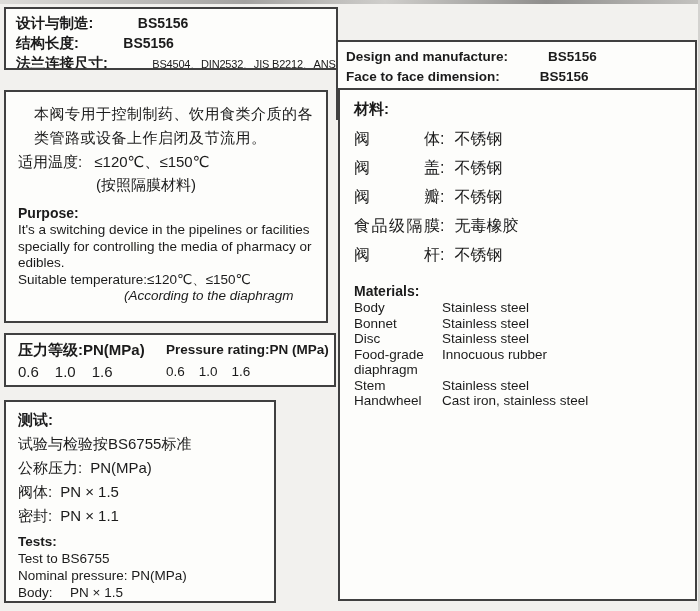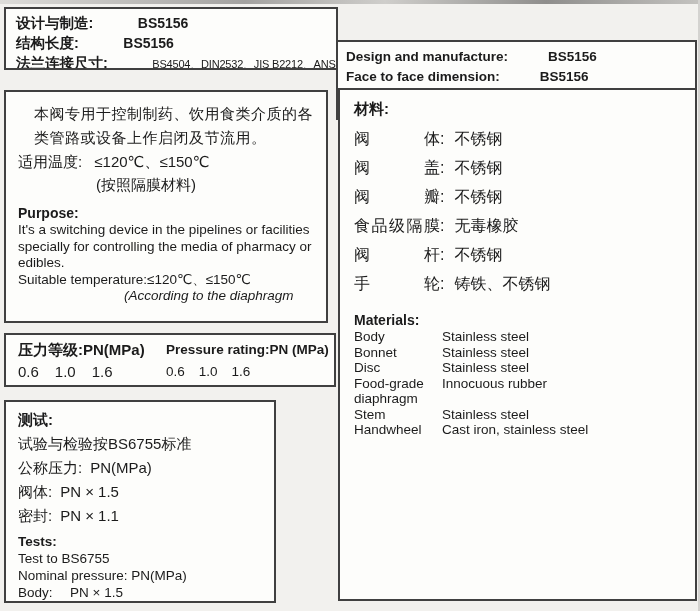--- a/index.html
+++ b/index.html
@@ -164,23 +164,20 @@
   </div>
   <div class="mat-zh-row">
     <span class="mat-zh-label">阀瓣</span><span class="mat-zh-colon">:</span><span>不锈钢</span>
   </div>
   <div class="mat-zh-row">
     <span class="mat-zh-label">食品级隔膜</span><span class="mat-zh-colon">:</span><span>无毒橡胶</span>
   </div>
   <div class="mat-zh-row">
     <span class="mat-zh-label">阀杆</span><span class="mat-zh-colon">:</span><span>不锈钢</span>
   </div>
-  <div class="mat-zh-row">
-    <span class="mat-zh-label">手轮</span><span class="mat-zh-colon">:</span><span>铸铁、不锈钢</span>
-  </div>
 
   <div class="mat-en-section">
     <div class="sec-title-en" style="margin-top:0;">Materials:</div>
     <div class="mat-en-row">
       <span class="mat-en-label">Body</span>
         <span class="mat-en-val">Stainless steel</span>
     </div>
     <div class="mat-en-row">
       <span class="mat-en-label">Bonnet</span>
         <span class="mat-en-val">Stainless steel</span>

